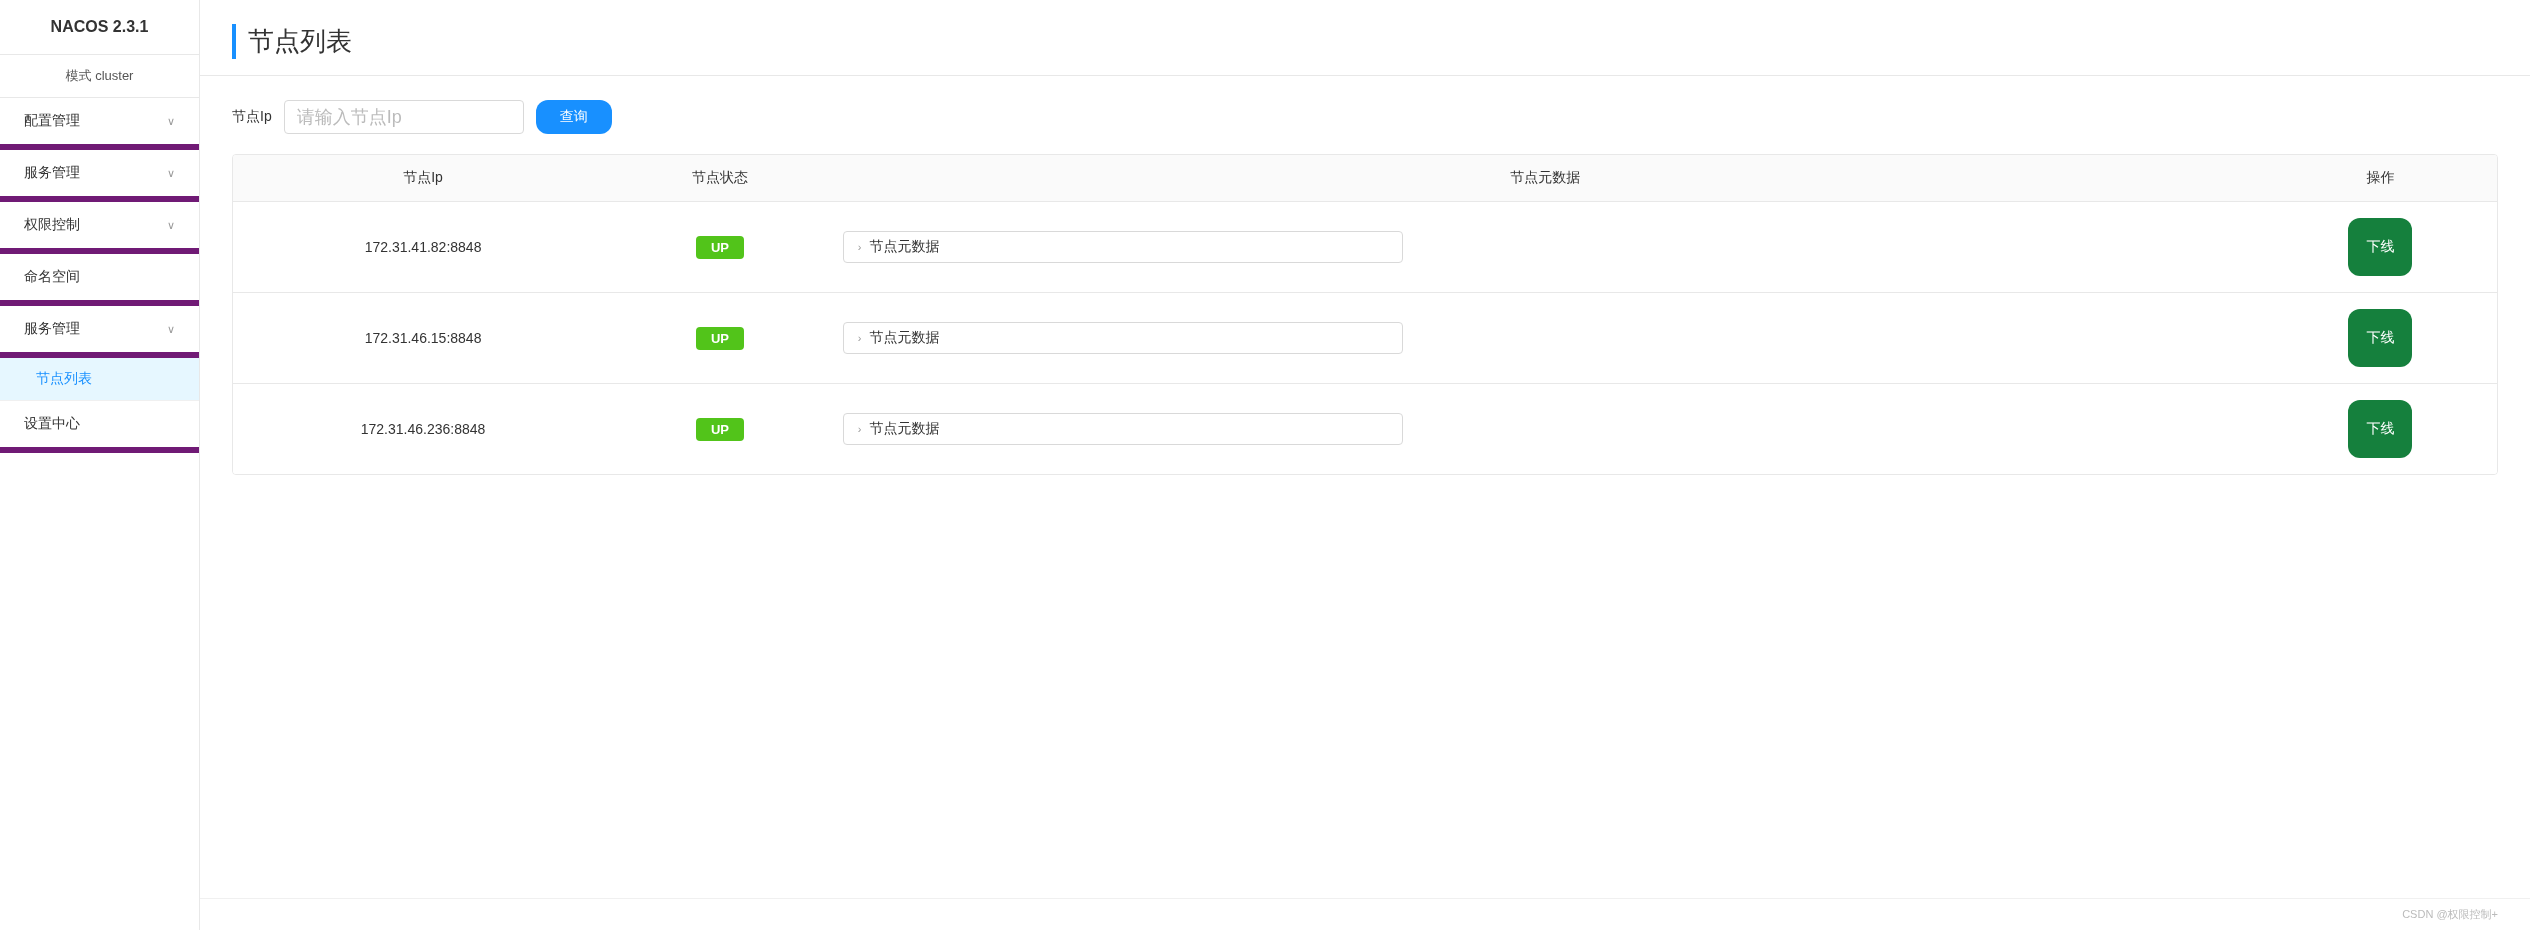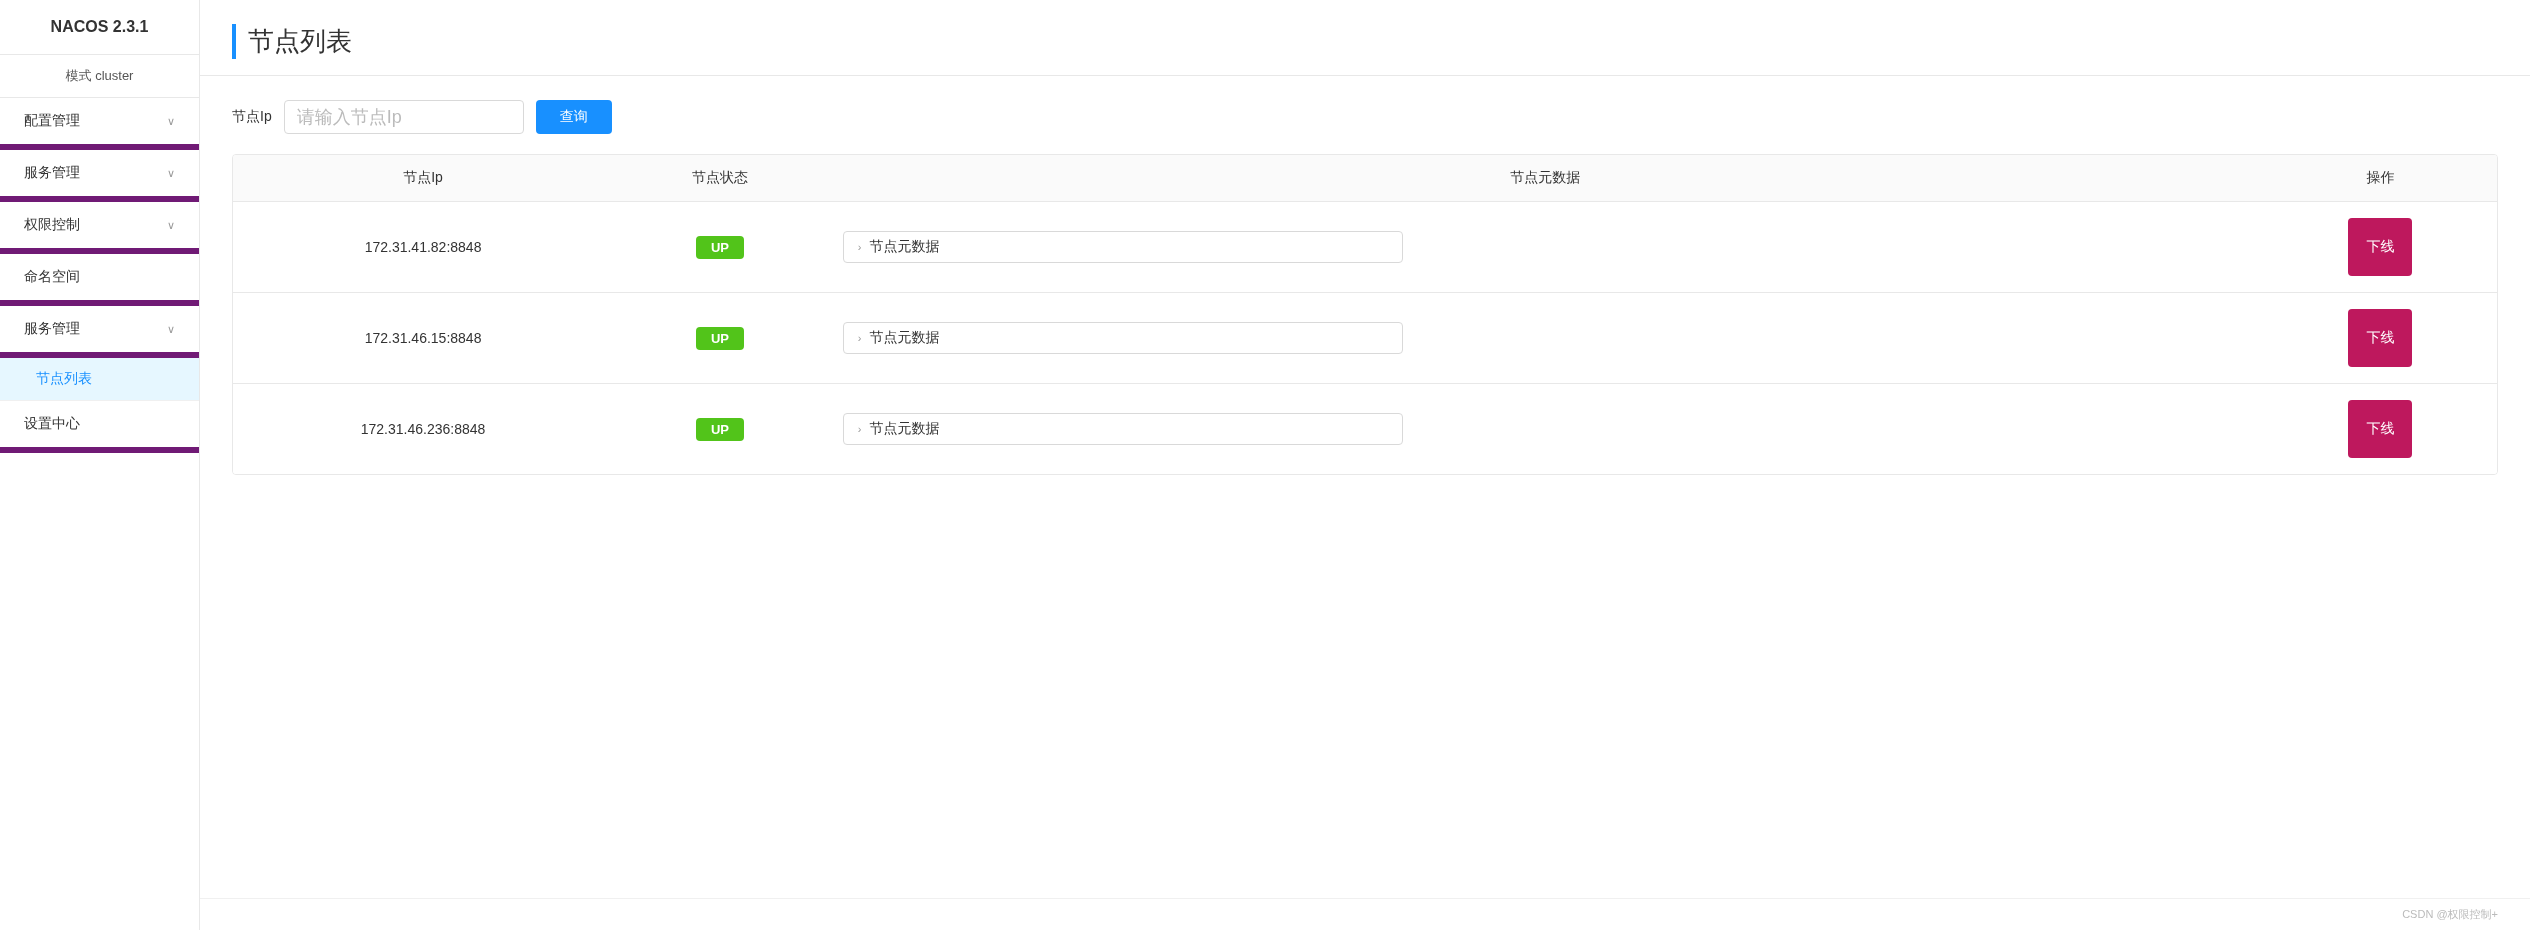--- a/index.html
+++ b/index.html
@@ -124,21 +124,21 @@
     .search-input::placeholder {
       color: #bbb;
     }
 
     .btn-primary {
       height: 34px;
       padding: 0 24px;
       background: #1890ff;
       color: #fff;
       border: none;
-      border-radius: 4px;
+      border-radius: 12px;
       font-size: 14px;
       cursor: pointer;
     }
 
     
     .table-container {
       border: 1px solid #e8e8e8;
       border-radius: 4px;
       overflow: hidden;
     }
@@ -207,24 +207,24 @@
       min-width: 560px;
       cursor: pointer;
     }
 
     .metadata-arrow {
       color: #999;
       font-size: 11px;
     }
 
     .btn-danger {
-      background: #be185d;
+      background: #15803d;
       color: #fff;
       border: none;
-      border-radius: 4px;
+      border-radius: 12px;
       padding: 20px 18px;
       font-size: 14px;
       cursor: pointer;
     }
 
     
     .footer {
       text-align: right;
       padding: 8px 32px;
       font-size: 11px;

